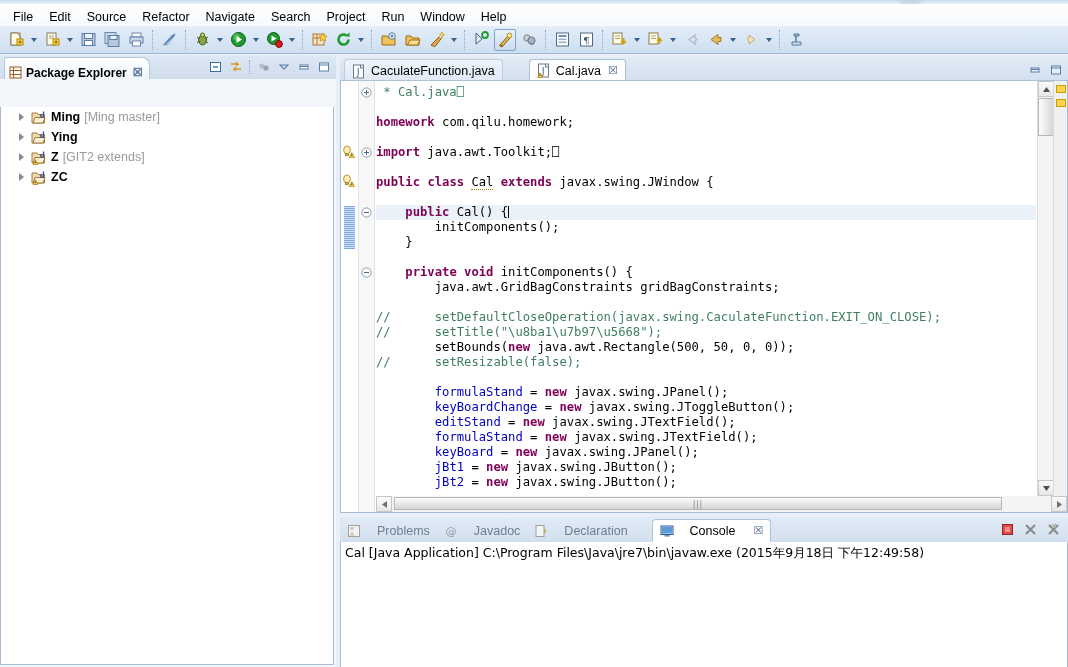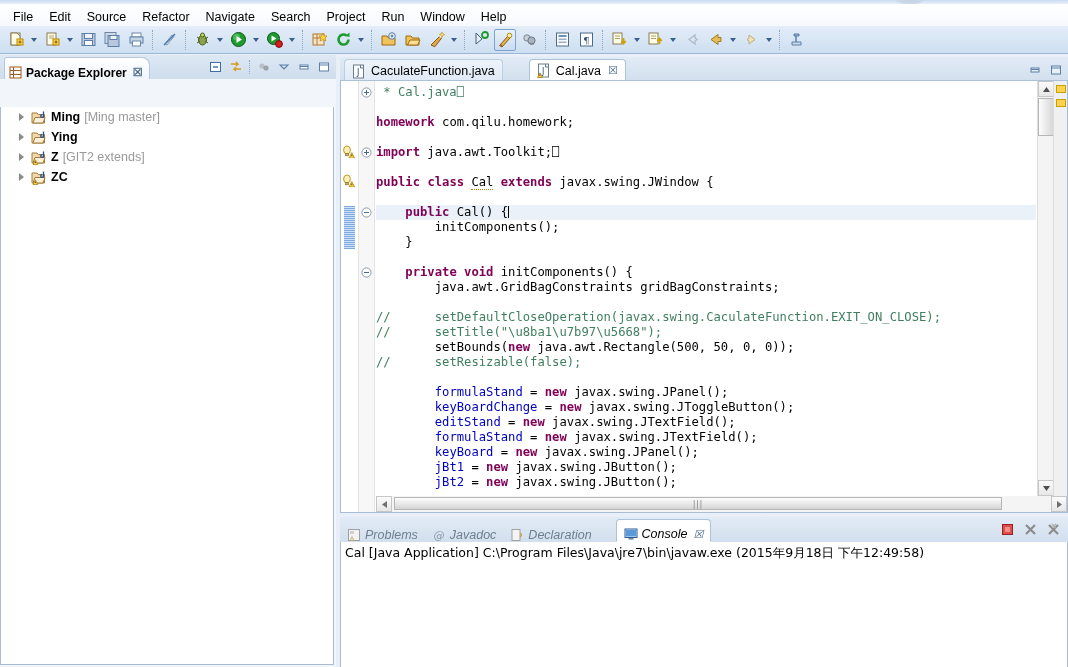--- a/index.html
+++ b/index.html
@@ -239,24 +239,23 @@
   }
   .console-area {
     position: absolute; left: 340px; top: 462px; width: 728px; height: 205px;
   }
   .con-tabrow {
     position: absolute; left: 0; top: 0; width: 728px; height: 25px;
     background: linear-gradient(#e2ebf6, #d2dfee);
     display: flex; align-items: flex-end;
   }
   .con-tab {
-    height: 23px; display: flex; align-items: flex-end; gap: 4px;
+    height: 23px; display: flex; align-items: center; gap: 16px;
     padding: 0 7px; font-size: 12.5px;
     border-radius: 4px 4px 0 0;
-    font-style: italic;
   }
   .con-tab.inactive { color: #6d7f90; }
   .con-tab.active {
     background: #ffffff; color: #000;
     border: 1px solid #aac2da; border-bottom: 1px solid #fff; margin-left: 17px;
   }
   .con-tools {
     position: absolute; right: 6px; top: 4px;
     display: flex; gap: 6px; align-items: center;
   }

